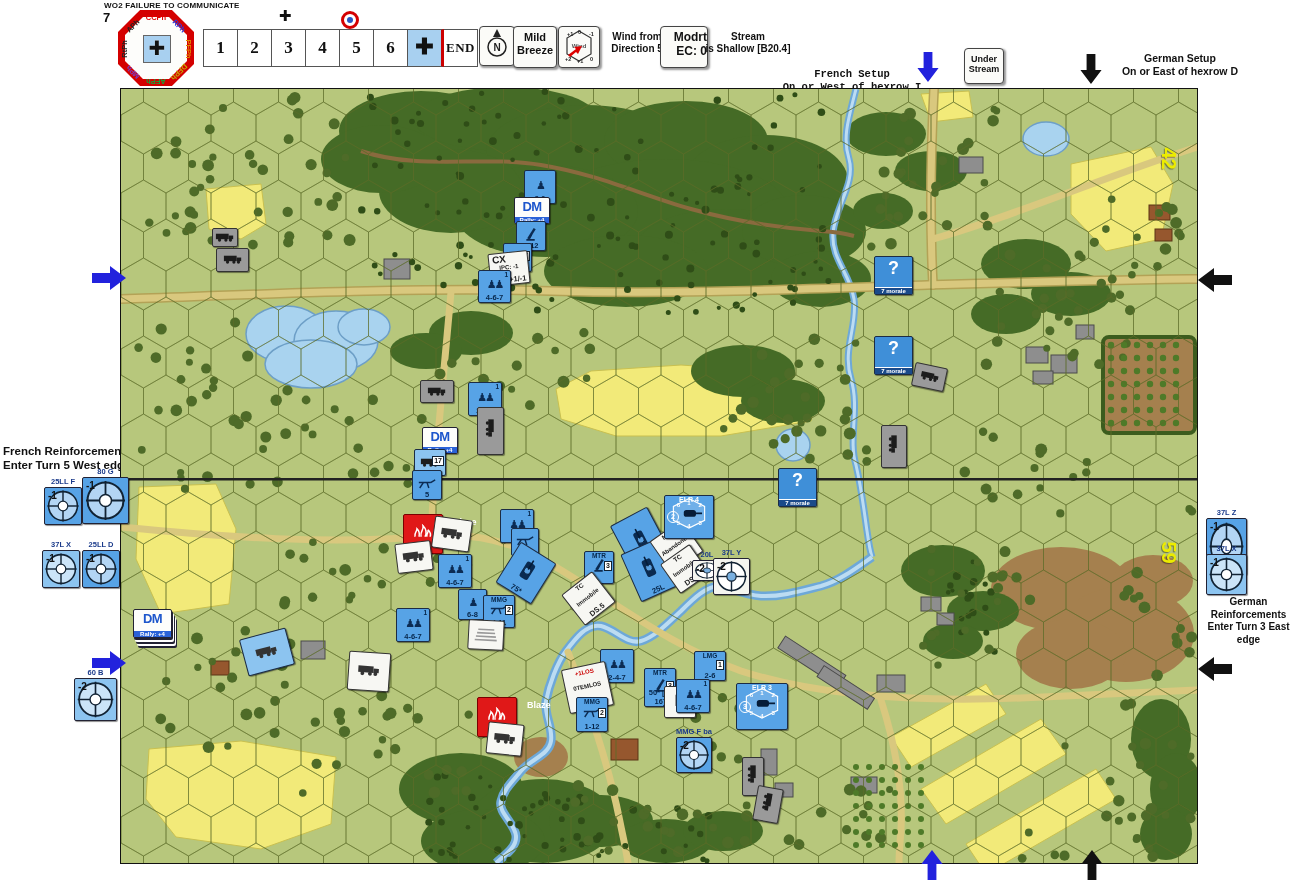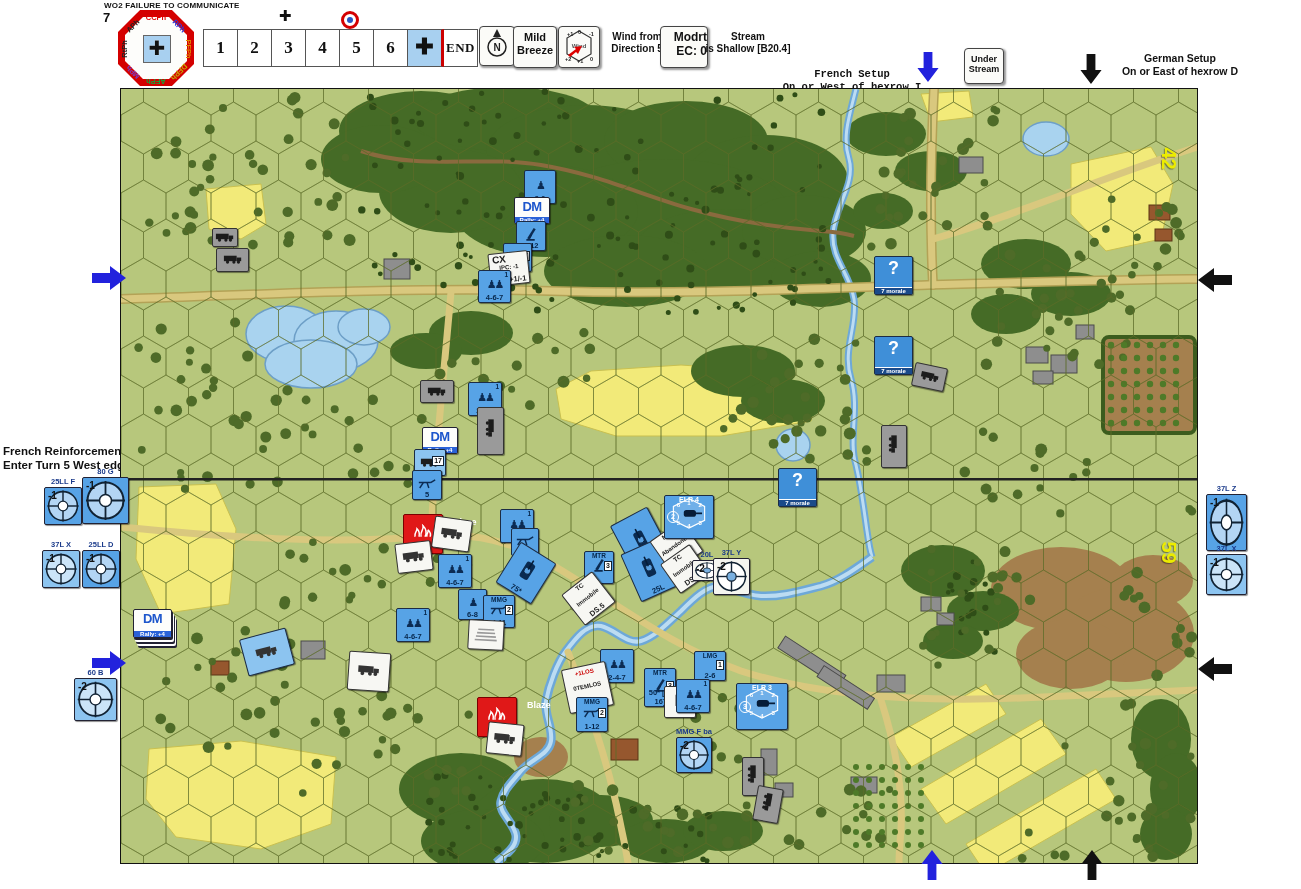--- a/index.html
+++ b/index.html
@@ -150,20 +150,22 @@
 On or West of hexrow I</div>
   <div class="abs hcounter" style="left:964px;top:48px;width:38px;height:34px;">
     <div class="lbl pre" style="font-size:9px;padding-top:5px;">Under
 Stream</div>
   </div>
   <div class="abs setup-text pre" style="left:1104px;top:52px;width:152px;">German Setup
 On or East of hexrow D</div>
 
   <div class="abs margin-text pre" style="left:3px;top:444px;width:130px;font-size:11.5px;">French Reinforcements
 Enter Turn 5 West edge</div>
+  <div class="abs margin-text pre" style="left:1198px;top:596px;width:101px;font-size:10px;text-align:center;">German Reinforcements
+Enter Turn 3 East edge</div>
 
   <div class="abs" id="map">
     <svg id="terrain" width="1076" height="774" viewBox="0 0 1076 774">
       <rect x="0" y="0" width="1076" height="774" fill="#b7c77c"></rect>
 
       <g fill="#f2ea79" stroke="#c9c050" stroke-width="1">
         <polygon points="85,100 140,95 145,135 120,150 88,140"></polygon>
         <polygon points="425,105 480,100 490,135 455,150 428,138"></polygon>
         <polygon points="435,300 470,282 560,276 645,282 697,300 690,332 600,347 495,347 440,330"></polygon>
         <polygon points="950,75 1030,58 1052,95 1040,150 985,162 950,125"></polygon>
@@ -1385,21 +1387,21 @@
       </div>
       <div class="counter gun frl2" style="left: 74px; top: 678px; width: 43px; height: 43px;">
         <div class="gun-label">60 B</div>
         <div class="gun-box"><svg width="100%" height="100%" viewBox="0 0 30 30" preserveAspectRatio="none">
             <circle cx="15" cy="15" r="12" fill="rgba(255,255,255,0.55)" stroke="#123" stroke-width="1.3"></circle>
             <line x1="15" y1="2" x2="15" y2="28" stroke="#123" stroke-width="1.2"></line>
             <line x1="2" y1="15" x2="28" y2="15" stroke="#123" stroke-width="1.2"></line>
             <circle cx="15" cy="15" r="4" fill="#ffffff" stroke="#123" stroke-width="1"></circle>
           </svg><div class="gun-val">-2</div></div>
       </div>
-      <div class="counter gun frm" style="left: 1206px; top: 494px; width: 41px; height: 57px;">
+      <div class="counter gun frm" style="left: 1206px; top: 518px; width: 41px; height: 57px;">
         <div class="gun-label">37L Z</div>
         <div class="gun-box"><svg width="100%" height="100%" viewBox="0 0 30 30" preserveAspectRatio="none">
             <circle cx="15" cy="15" r="12" fill="rgba(255,255,255,0.55)" stroke="#123" stroke-width="1.3"></circle>
             <line x1="15" y1="2" x2="15" y2="28" stroke="#123" stroke-width="1.2"></line>
             <line x1="2" y1="15" x2="28" y2="15" stroke="#123" stroke-width="1.2"></line>
             <circle cx="15" cy="15" r="4" fill="#ffffff" stroke="#123" stroke-width="1"></circle>
           </svg><div class="gun-val">-1</div></div>
       </div>
       <div class="counter gun frl2" style="left: 1206px; top: 554px; width: 41px; height: 41px;">
         <div class="gun-label">37L X</div>

